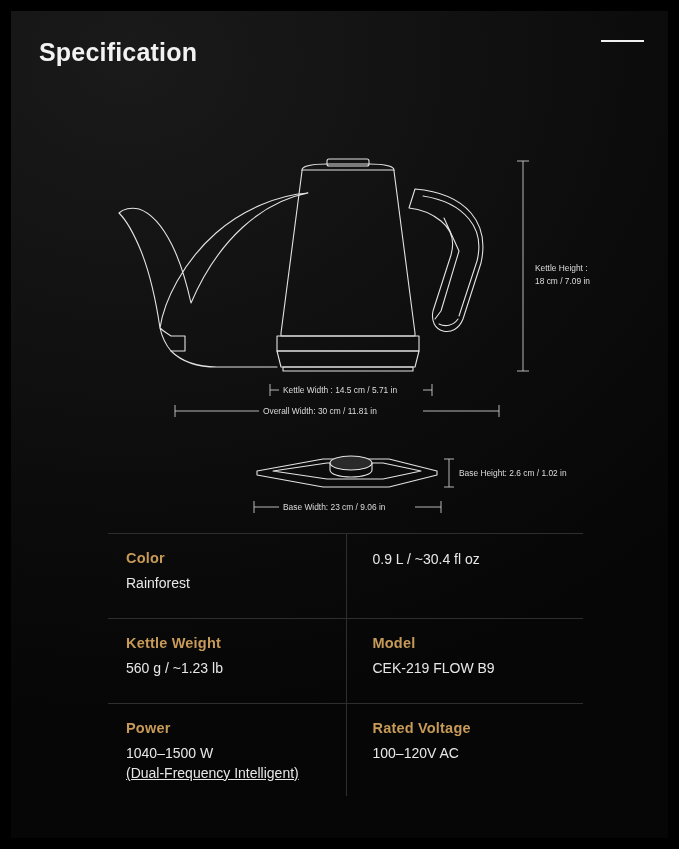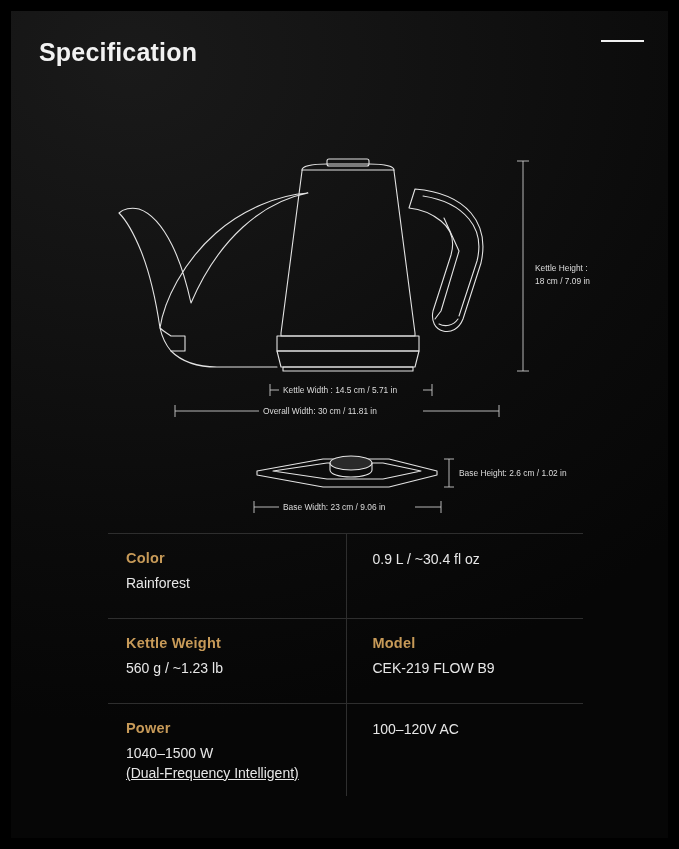--- a/index.html
+++ b/index.html
@@ -221,19 +221,20 @@
 
       <div class="spec-row">
         <div class="spec-cell">
           <div class="spec-label">Power</div>
           <div class="spec-value">
             <span>1040–1500 W</span>
             <span class="sub">(Dual-Frequency Intelligent)</span>
           </div>
         </div>
         <div class="spec-cell">
+          <div class="spec-label">Rated Voltage</div>
           <div class="spec-value">100–120V AC</div>
         </div>
       </div>
 
     </div>
   </div>
 </div>
 
 </body></html>

